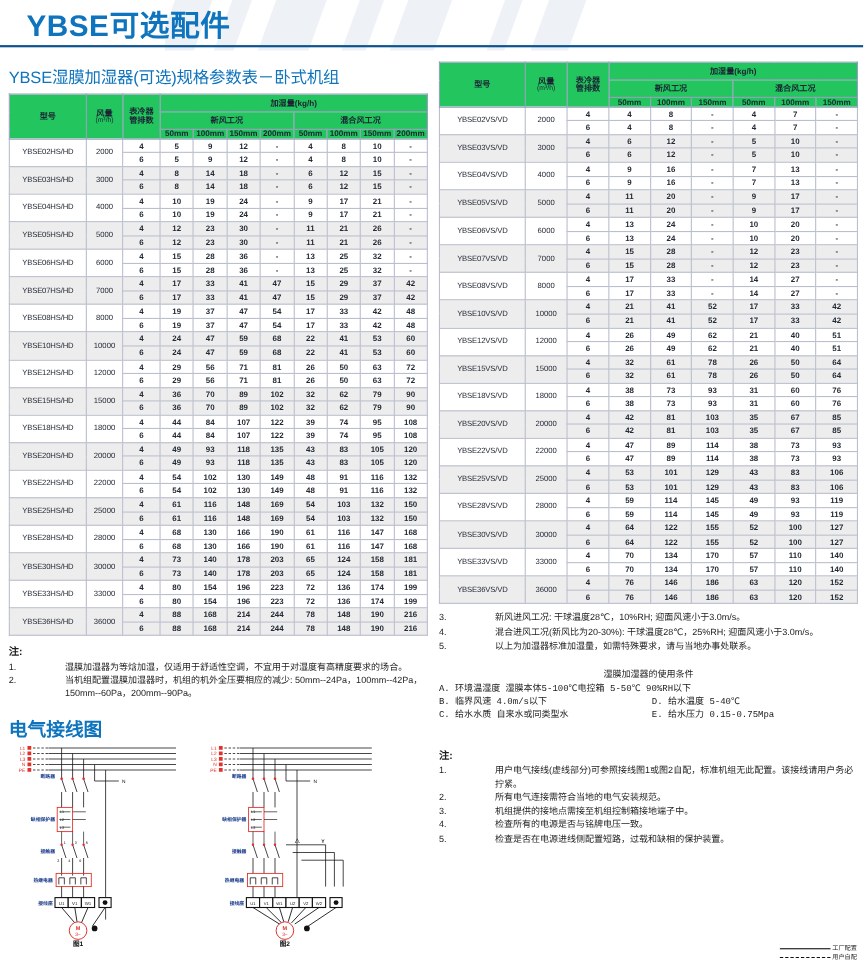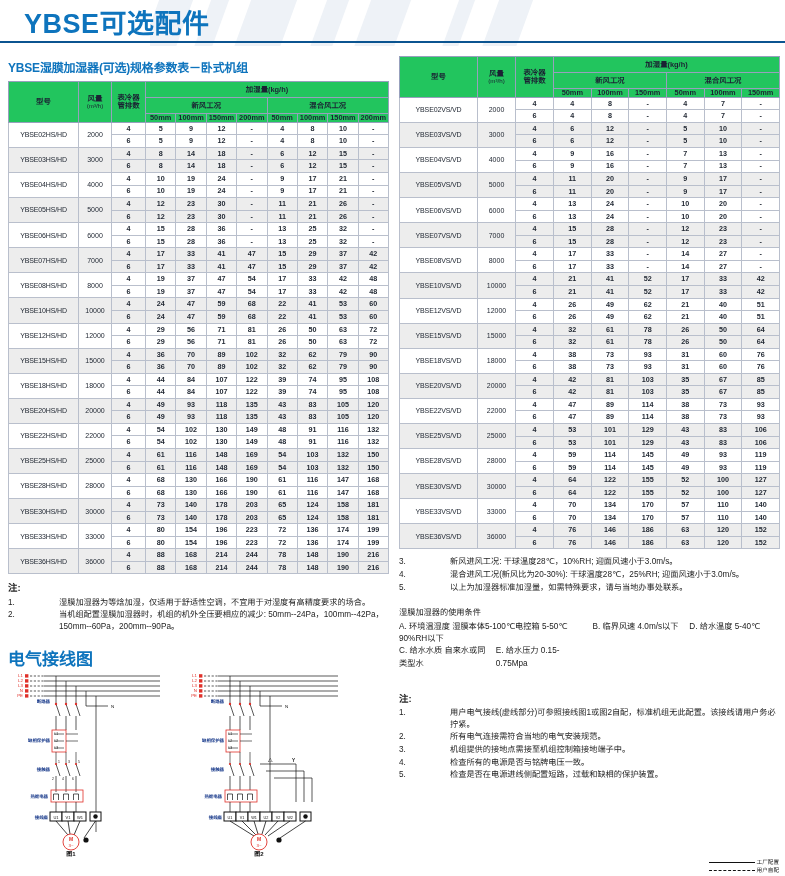--- a/index.html
+++ b/index.html
@@ -64,22 +64,22 @@
     gap: 10px;
     padding: 10px 8px 0 8px;
     box-sizing: border-box;
   }
   .col {
     width: 381px;
     flex: 0 0 381px;
   }
 
   .section-title {
-    font-size: 12px;
-    font-weight: bold;
+    font-size: 15px;
+    font-weight: normal;
     color: #0e74bd;
     margin: 2px 0 6px 0;
     white-space: nowrap;
     letter-spacing: -0.2px;
   }
 
   
   table.spec {
     border-collapse: collapse;
     width: 100%;
@@ -147,25 +147,26 @@
     flex: 0 0 auto;
     width: 11px;
   }
   .note-txt { flex: 1 1 auto; margin-left: 40px; }
 
   .usage-block {
     font-size: 8.2px;
     line-height: 1.5;
     margin-top: 14px;
   }
-  .usage-head { margin-bottom: 1px; }
+  .usage-head { margin-bottom: 1px; text-align: center; }
   .usage-grid {
     display: grid;
-    grid-template-columns: 1fr 1fr 1fr 1fr;
+    grid-template-columns: 1fr 1fr;
     column-gap: 6px;
+    font-family: Liberation Mono, monospace;
   }
   .usage-full { grid-column: 1 / span 2; }
 
   
   .wiring-title {
     font-size: 17px;
     font-weight: bold;
     color: #0e74bd;
     margin: 12px 0 2px 0;
   }

